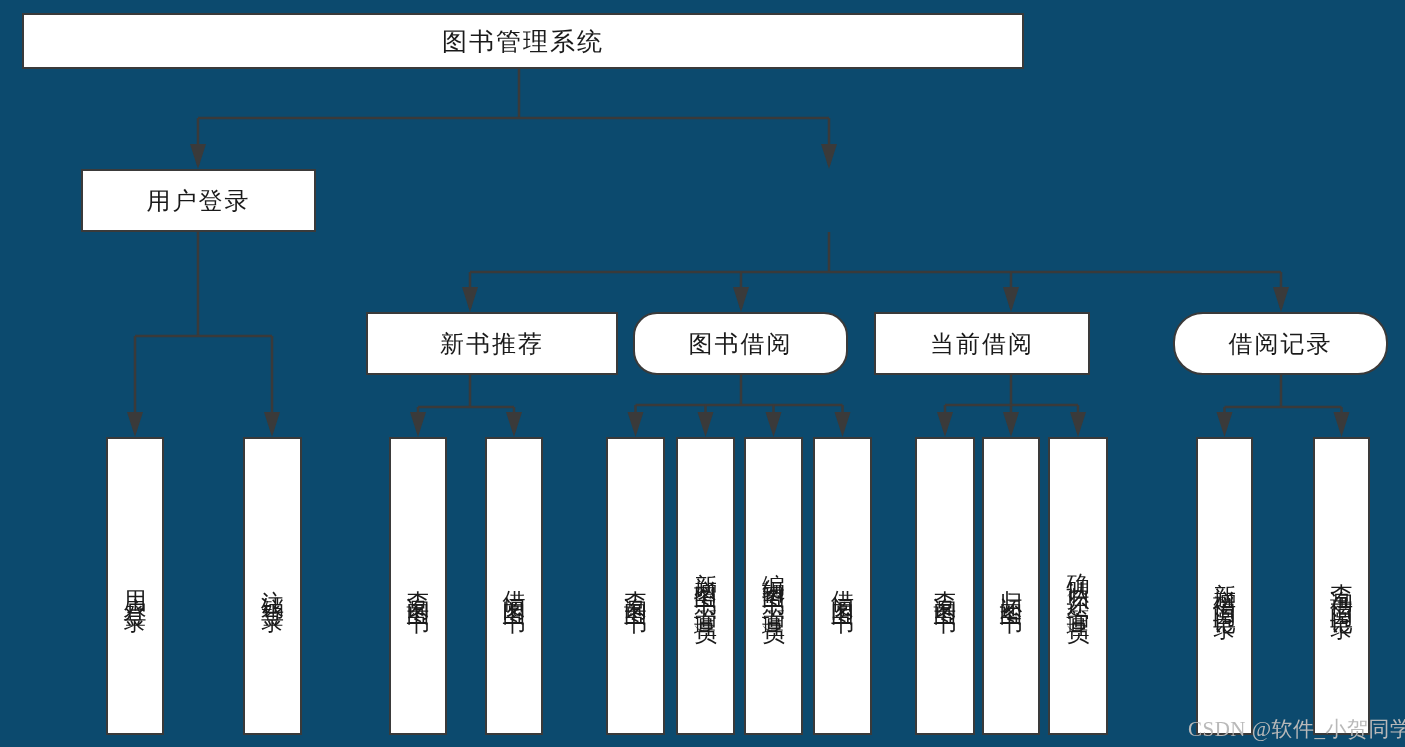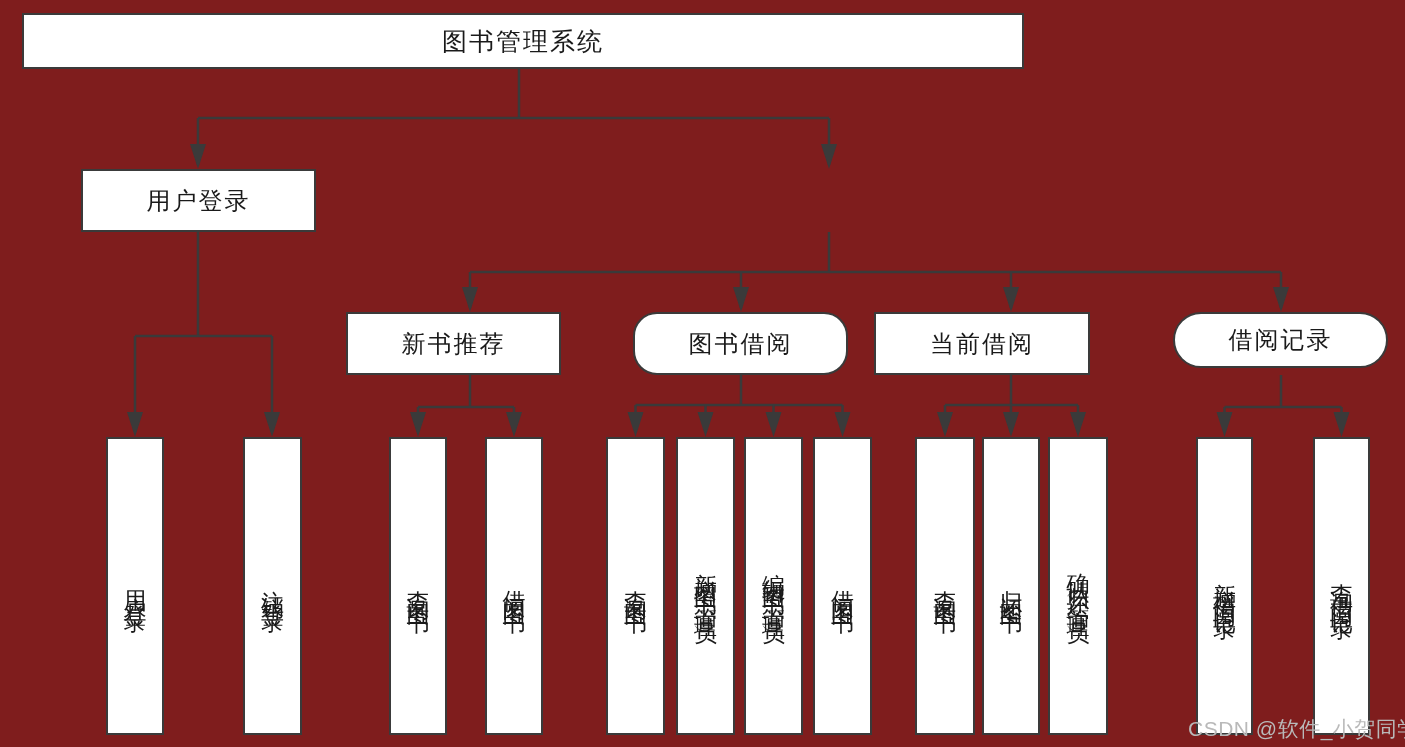--- a/index.html
+++ b/index.html
@@ -1,20 +1,20 @@
 <!DOCTYPE html>
 <html><head>
 <meta charset="utf-8">
 <style>
   html,body{margin:0;padding:0;background:#ffffff;}
   #stage{
     position:relative;
     width:1405px;height:747px;
-    background:#7f1d1d;
-    font-family:Liberation Sans, sans-serif;
+    background:#0c4a6e;
+    font-family:Liberation Serif, serif;
     color:#1a1a1a;
     overflow:hidden;
   }
   #wires{position:absolute;left:0;top:0;z-index:1;}
   .box{
     position:absolute;
     box-sizing:border-box;
     background:#ffffff;
     border:2.5px solid #3a3a3a;
     display:flex;align-items:center;justify-content:center;
@@ -29,24 +29,24 @@
   .v .lbl{
     writing-mode:vertical-rl;
     text-orientation:mixed;
     font-size:23px;letter-spacing:7px;line-height:1;
     color:#1a1a1a;white-space:nowrap;
   }
   
   .n-root{left:22px;top:13px;width:1002px;height:56px;}
   .n-l2a{left:81px;top:169px;width:235px;height:63px;}
   .n-l2b{left:711px;top:169px;width:235px;height:63px;}
-  .n-l3a{left:346px;top:312px;width:215px;height:63px;}
+  .n-l3a{left:366px;top:312px;width:252px;height:63px;}
   .n-l3b{left:633px;top:312px;width:215px;height:63px;border-radius:24px;}
   .n-l3c{left:874px;top:312px;width:216px;height:63px;}
-  .n-l3d{left:1173px;top:312px;width:215px;height:56px;border-radius:30px;}
+  .n-l3d{left:1173px;top:312px;width:215px;height:63px;border-radius:30px;}
   .n-a1{left:106px;width:58px;}
   .n-a2{left:243px;width:59px;}
   .n-b1{left:389px;width:58px;}
   .n-b2{left:485px;width:58px;}
   .n-c1{left:606px;width:59px;}
   .n-c2{left:676px;width:59px;}
   .n-c3{left:744px;width:59px;}
   .n-c4{left:813px;width:59px;}
   .n-d1{left:915px;width:60px;}
   .n-d2{left:982px;width:58px;}

